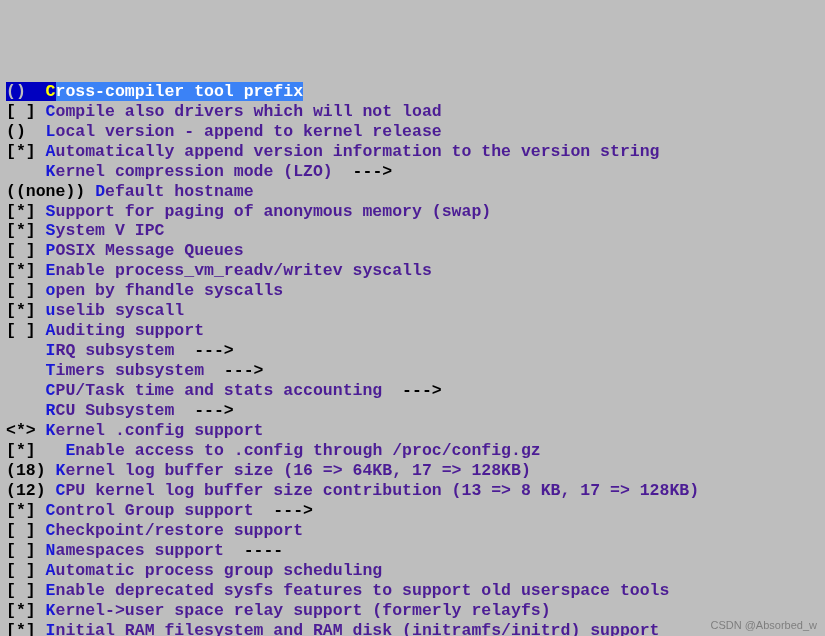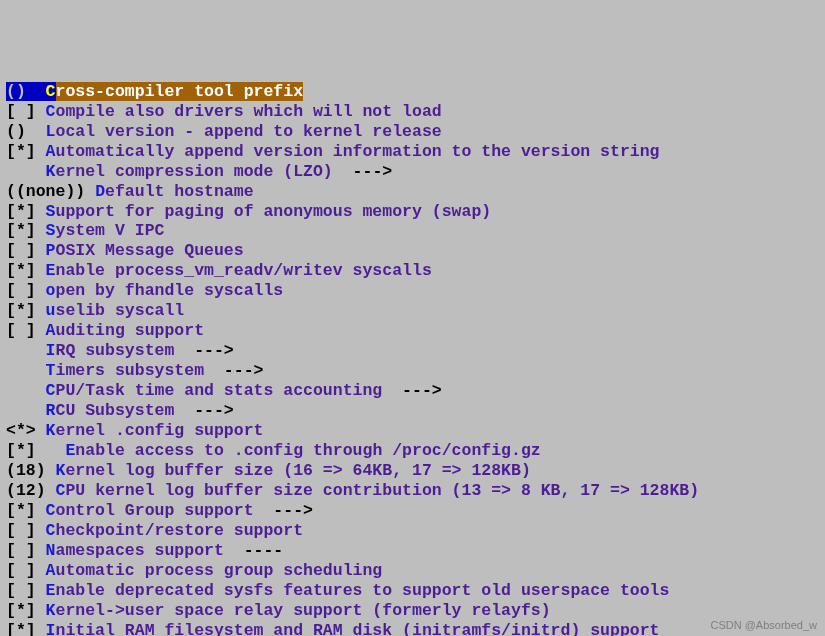--- a/index.html
+++ b/index.html
@@ -17,21 +17,21 @@
     overflow: hidden;
   }
   .row { display: block; }
   .bracket { color: #000; }
   .hotkey { color: #1818d8; font-weight: bold; }
   .label { color: #4c1d95; }
   .arrow { color: #000; }
   
   .sel-row .bracket { background: #0000c0; color: #bebebe; }
   .sel-row .hotkey  { background: #0000c0; color: #ffff00; }
-  .sel-row .label   { background: #a16207; color: #ffffff; }
+  .sel-row .label   { background: #3b82f6; color: #ffffff; }
   .watermark {
     position: fixed;
     right: 8px;
     bottom: 4px;
     font-family: sans-serif;
     font-size: 11px;
     color: rgba(0,0,0,0.35);
     font-weight: normal;
     letter-spacing: 0;
   }

